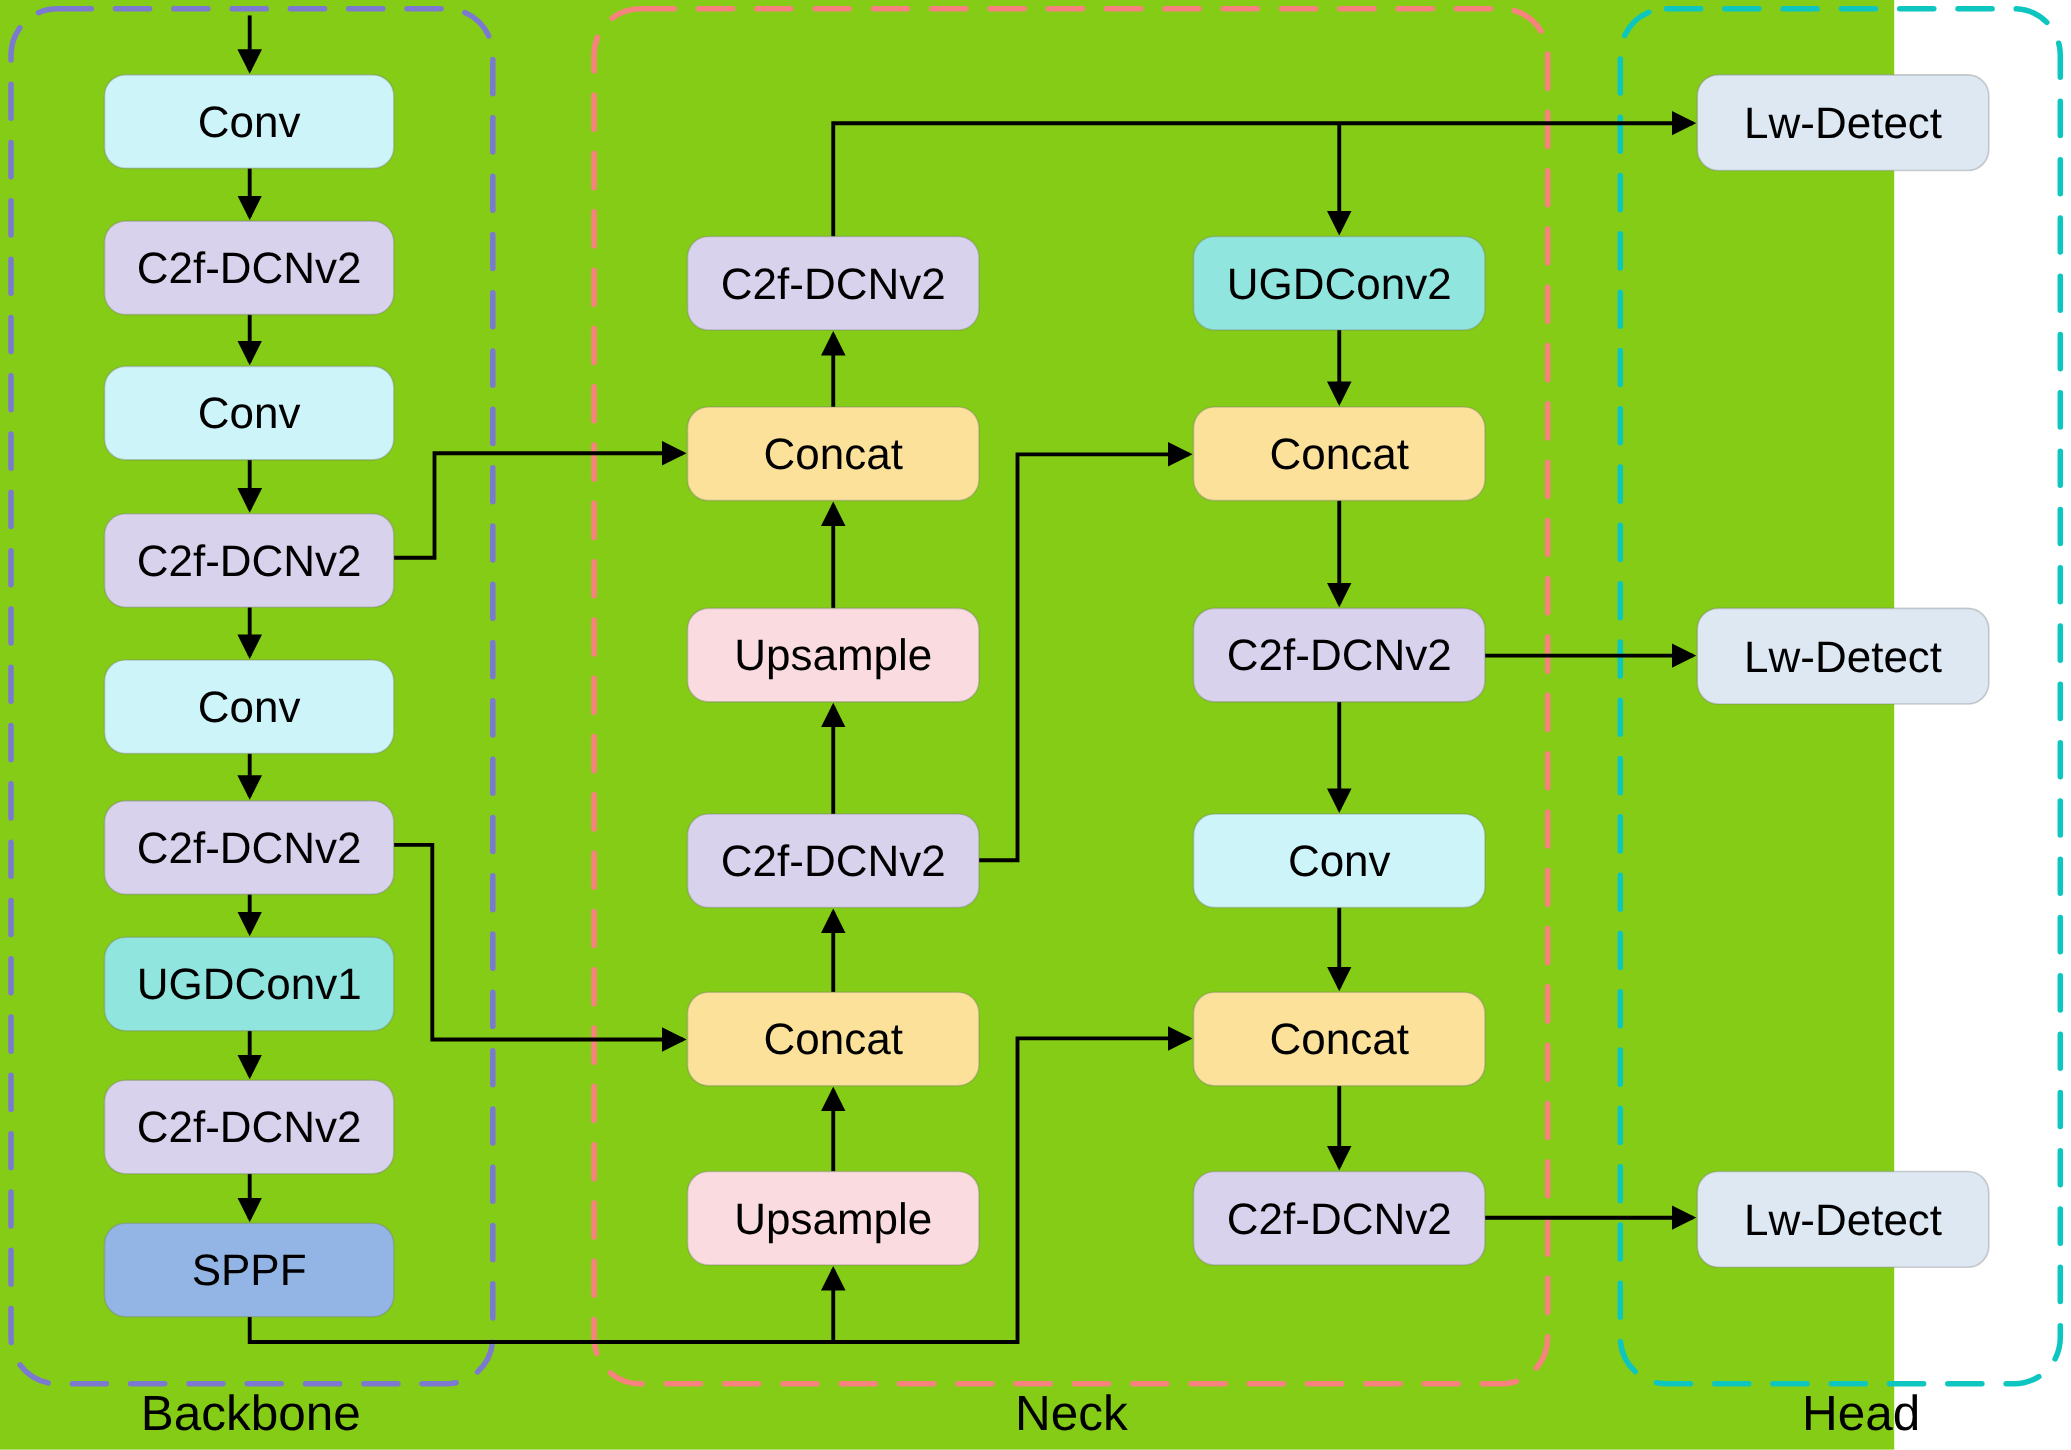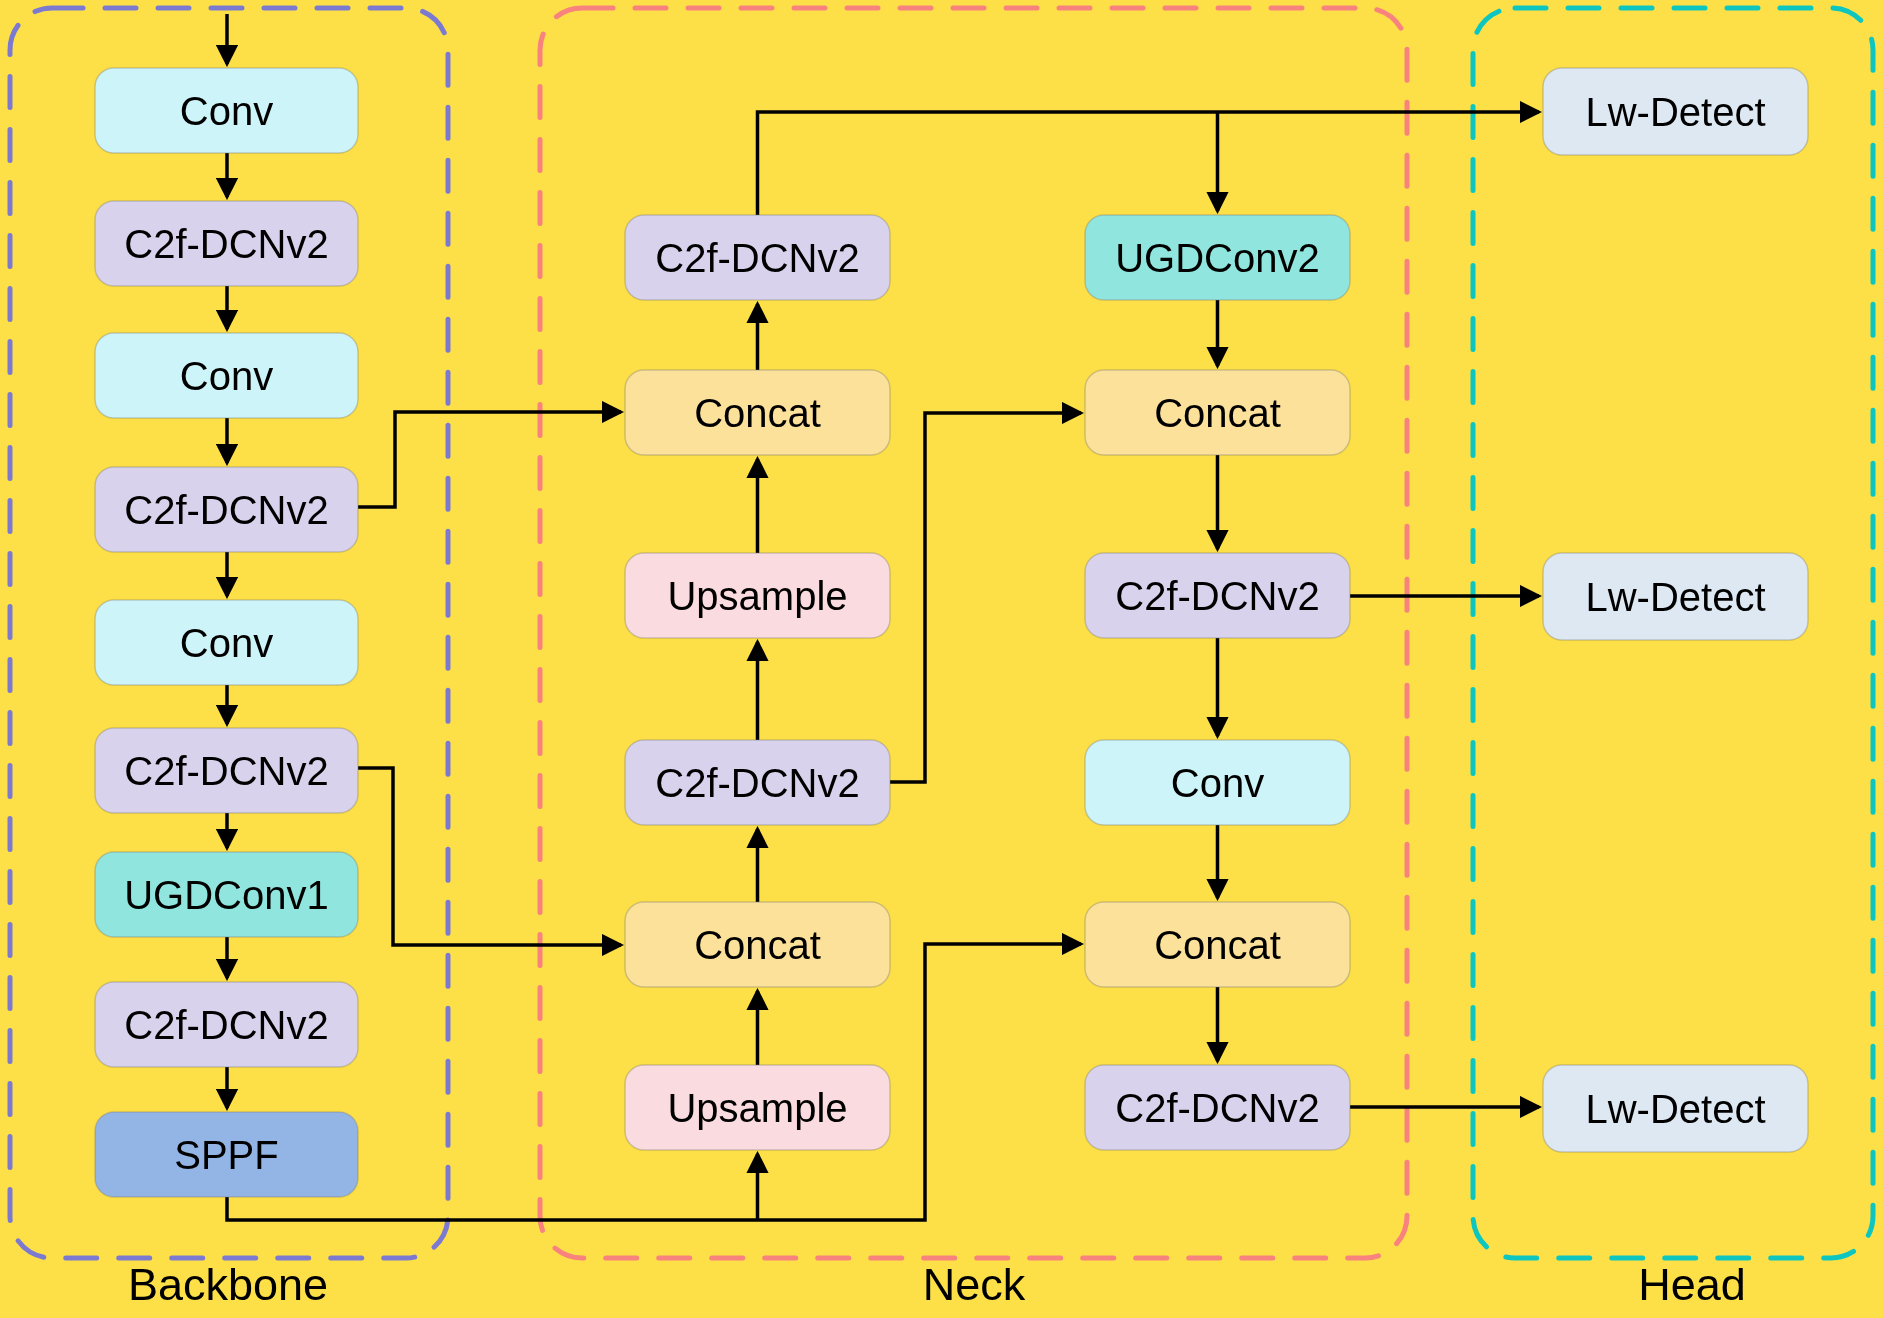--- a/index.html
+++ b/index.html
@@ -1,24 +1,24 @@
 <!DOCTYPE html>
 <html><head>
 <meta charset="utf-8">
 <style>
   html, body {
     margin: 0;
     padding: 0;
     background: #ffffff;
   }
   .figure-wrap {
-    width: 1883px;
+    width: 1722px;
     height: 1318px;
     position: relative;
-    background: #fde047;
+    background: #84cc16;
     font-family: "Liberation Sans", sans-serif;
   }
   svg {
     display: block;
     width: 1883px;
     height: 1318px;
   }
   .node-label {
     font-family: "Liberation Sans", sans-serif;
     font-size: 40px;

